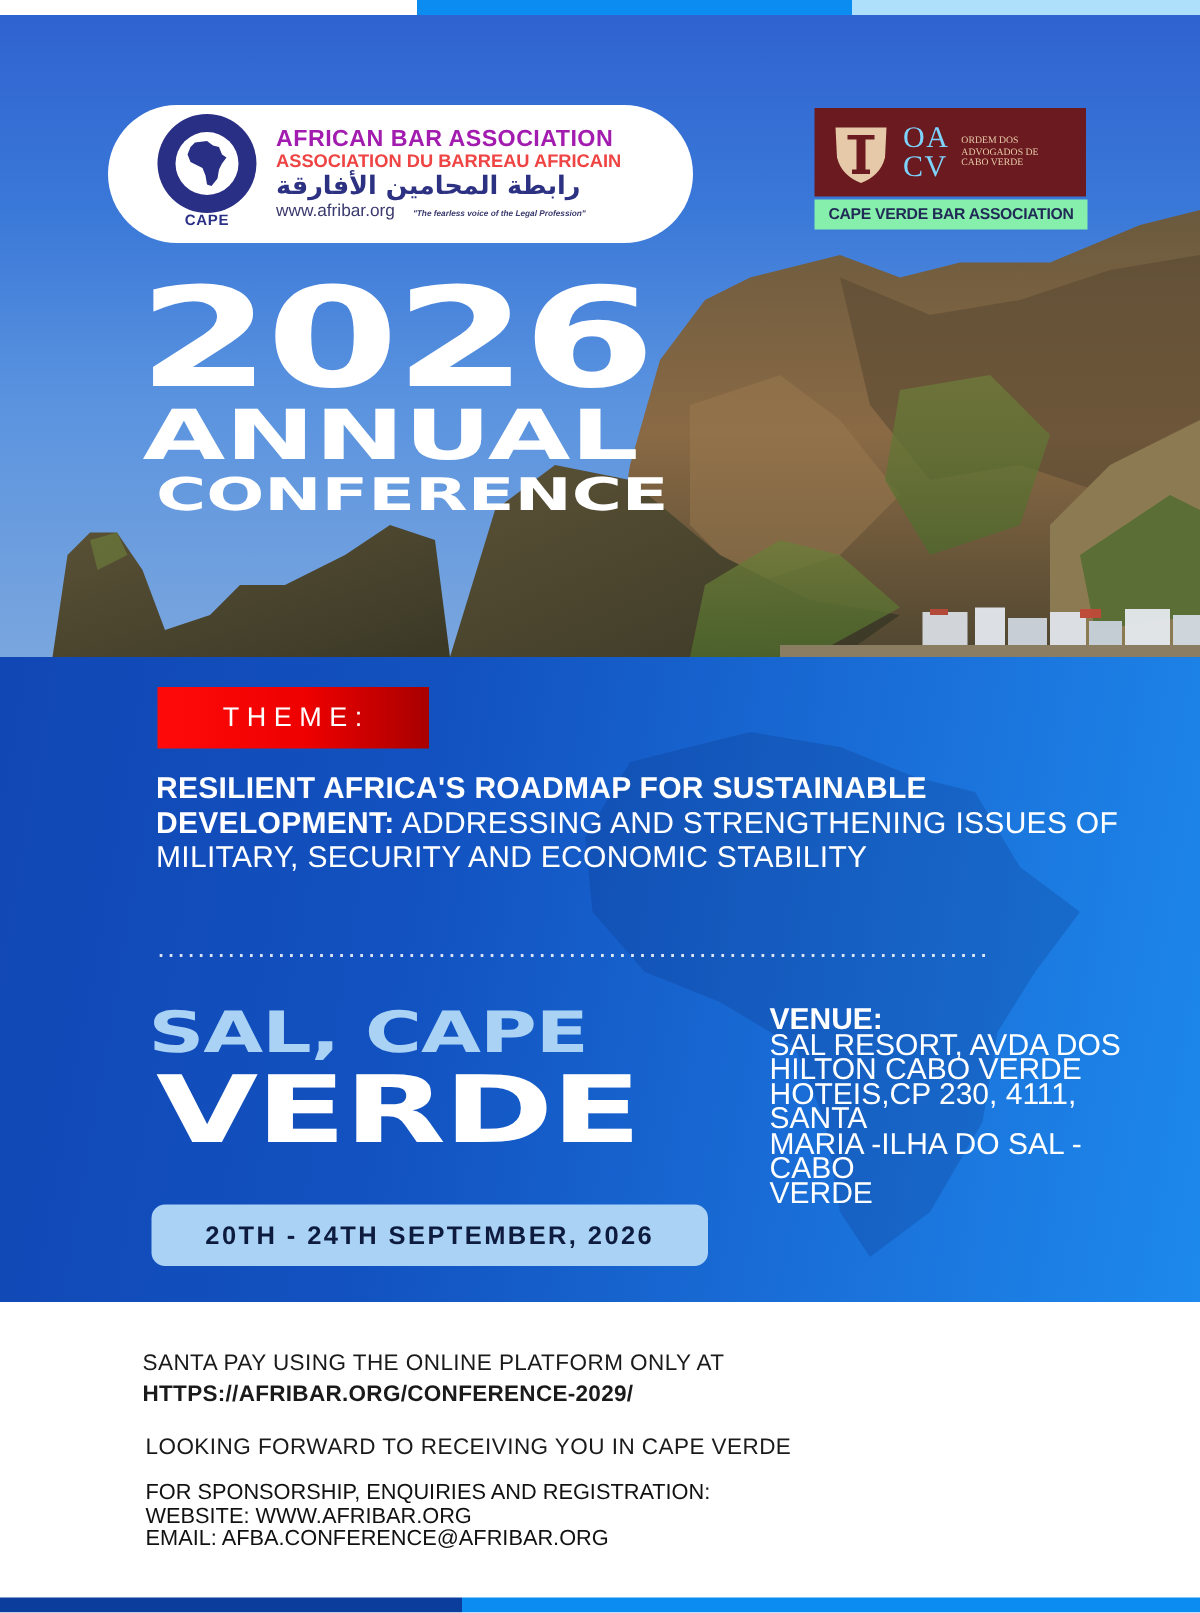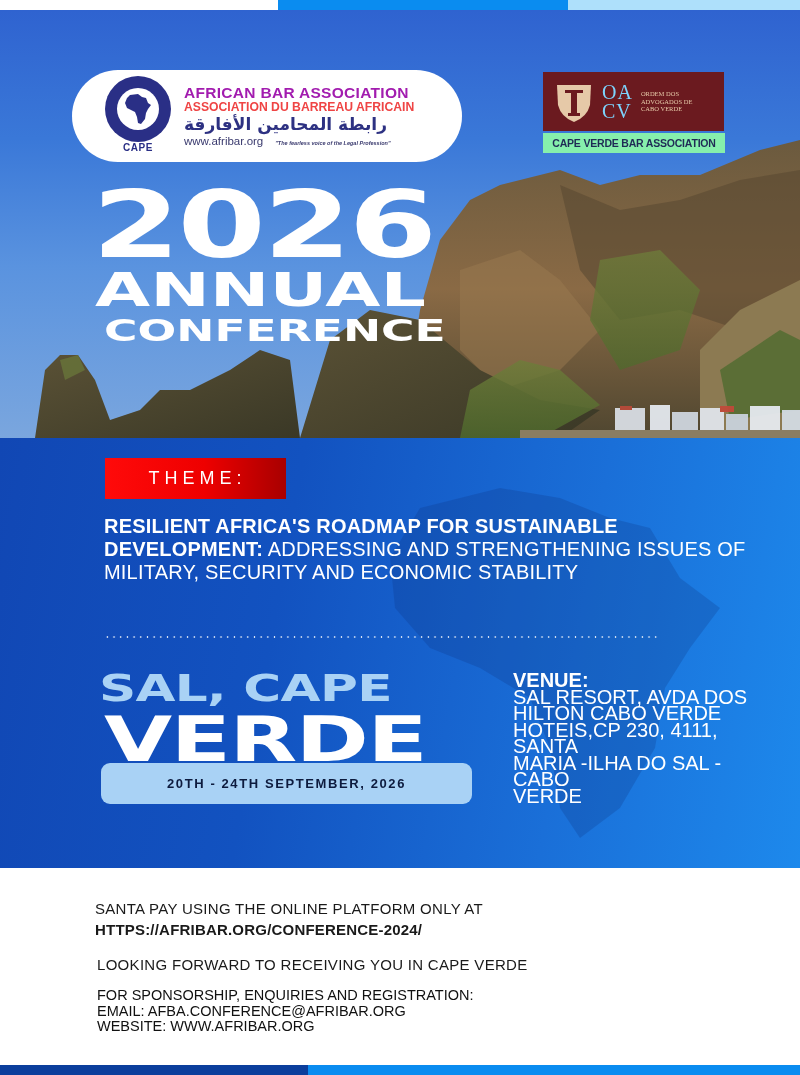--- a/index.html
+++ b/index.html
@@ -66,22 +66,22 @@
 
   .dotted-rule { position: absolute; left: 104px; top: 636px; width: 556px; height: 2px;
     background-image: radial-gradient(circle, rgba(255,255,255,0.85) 0.9px, transparent 1.1px);
     background-size: 6.7px 2px; background-repeat: repeat-x; }
 
   .loc-sal { position: absolute; left: 99px; top: 668px; color: #a9d2f5; font-family: "DejaVu Sans", sans-serif; font-weight: bold;
     font-size: 38px; line-height: 40px; transform: scaleX(1.36); transform-origin: left center; letter-spacing: -0.5px; }
   .loc-verde { position: absolute; left: 104px; top: 708px; color: #ffffff; font-family: "DejaVu Sans", sans-serif; font-weight: bold;
     font-size: 62px; line-height: 64px; transform: scaleX(1.42); transform-origin: left center; letter-spacing: -1px; }
 
-  .date-pill { position: absolute; left: 101px; top: 763px; width: 371px; height: 41px; background: #a9d2f5; border-radius: 9px;
-    display: flex; align-items: center; justify-content: center; color: #0d1b3e; font-size: 13px; font-weight: bold; letter-spacing: 1.6px; }
+  .date-pill { position: absolute; left: 101px; top: 803px; width: 371px; height: 41px; background: #a9d2f5; border-radius: 9px;
+    display: flex; align-items: center; justify-content: center; color: #0d1b3e; font-size: 17px; font-weight: bold; letter-spacing: 1.6px; }
 
   .venue { position: absolute; left: 513px; top: 672px; width: 270px; color: #ffffff; font-size: 20px; line-height: 16.5px; }
   .venue .label { font-weight: bold; display: block; }
 
   
   .footer { position: absolute; top: 868px; left: 0; width: 800px; height: 165px; background: #ffffff; }
   .foot-line { position: absolute; left: 95px; color: #1a1a1a; font-size: 15px; letter-spacing: 0.3px; }
   .foot-line.pay { top: 900px; }
   .foot-line.url { top: 921px; font-weight: bold; letter-spacing: 0.2px; }
   .foot-line.looking { top: 956px; left: 97px; }
@@ -218,30 +218,30 @@
     <span class="label">VENUE:</span>
     <div>SAL RESORT, AVDA  DOS</div>
     <div>HILTON CABO VERDE</div>
     <div>HOTEIS,CP 230, 4111, SANTA</div>
     <div>MARIA -ILHA DO SAL - CABO</div>
     <div>VERDE</div>
   </div>
 
   <div class="footer"></div>
   <div class="foot-line pay">SANTA PAY USING THE ONLINE PLATFORM ONLY AT</div>
-  <div class="foot-line url">HTTPS://AFRIBAR.ORG/CONFERENCE-2024/</div>
+  <div class="foot-line url">HTTPS://AFRIBAR.ORG/CONFERENCE-2029/</div>
   <div class="foot-line looking">LOOKING FORWARD TO RECEIVING YOU IN CAPE VERDE</div>
 
   <div class="contact">
     <div><b>FOR SPONSORSHIP, ENQUIRIES AND REGISTRATION:</b></div>
     <div>
+      <b>WEBSITE:</b><span> WWW.AFRIBAR.ORG</span>
+    </div>
+    <div>
       <b>EMAIL:</b><span> AFBA.CONFERENCE@AFRIBAR.ORG</span>
-    </div>
-    <div>
-      <b>WEBSITE:</b><span> WWW.AFRIBAR.ORG</span>
     </div>
   </div>
 
   <div class="bottom-strip">
     <div class="a"></div>
     <div class="b"></div>
   </div>
 </div>
 
 </body></html>

